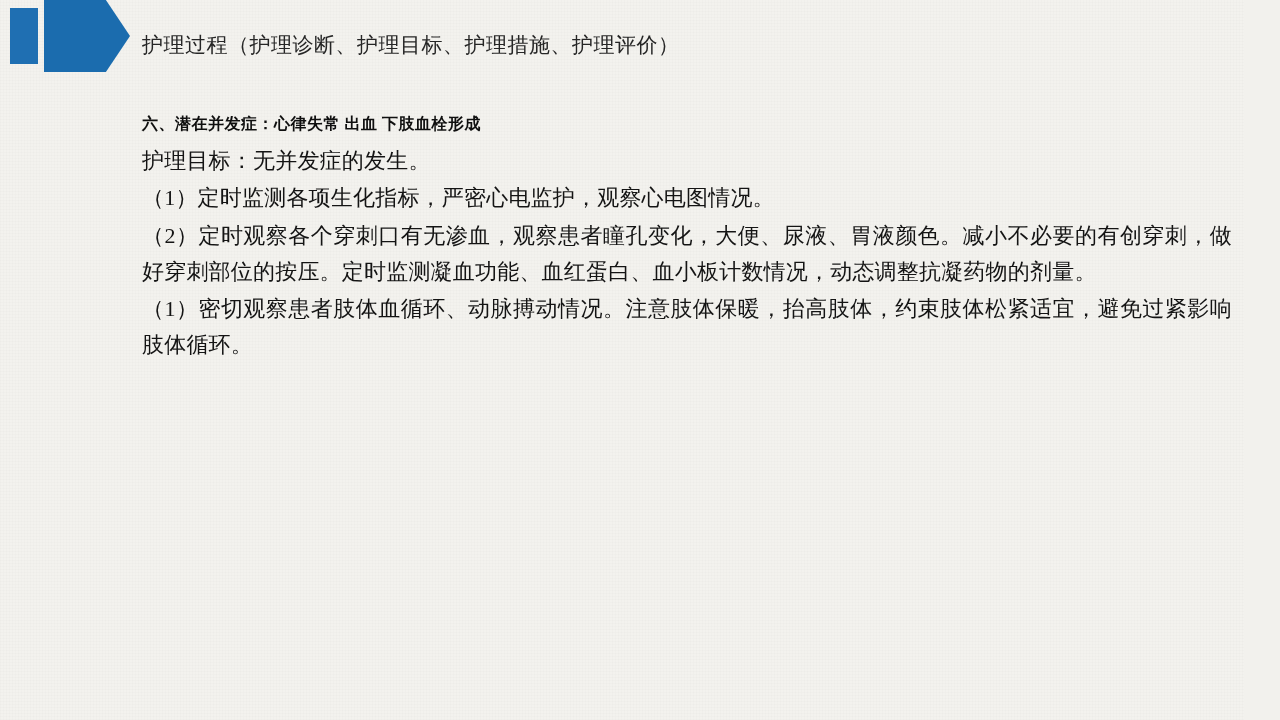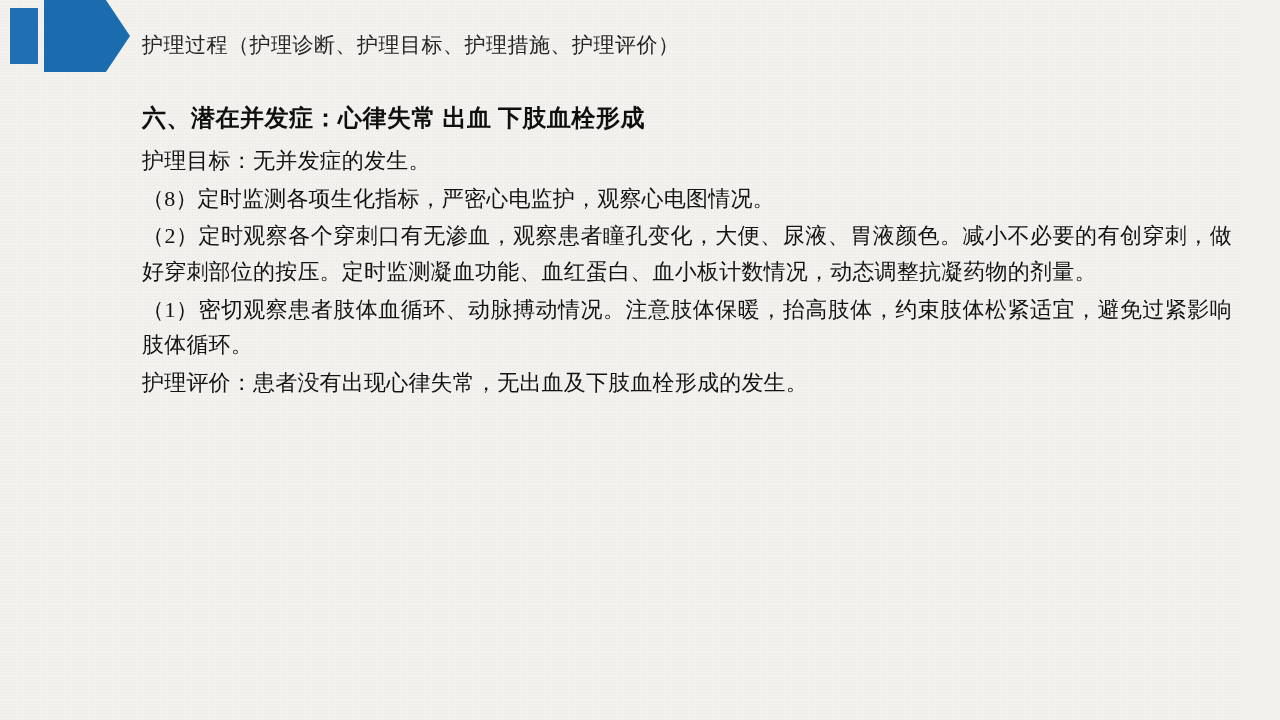--- a/index.html
+++ b/index.html
@@ -64,25 +64,26 @@
 
   .content {
     position: absolute;
     left: 142px;
     top: 100px;
     width: 1090px;
   }
 
   .heading {
     font-weight: bold;
-    font-size: 24px;
+    font-size: 16px;
     line-height: 1.55;
     letter-spacing: 0.5px;
     margin-bottom: 6px;
     color: #0f0f0f;
+    margin-top: 12px;
   }
 
   .para {
     font-size: 22px;
     line-height: 1.62;
     color: #141414;
     letter-spacing: 0.2px;
     margin-bottom: 2px;
     text-align: justify;
   }
@@ -103,24 +104,23 @@
 
   <div class="header-title">护理过程（护理诊断、护理目标、护理措施、护理评价）</div>
 
   <div class="content">
 
     <div class="heading">六、潜在并发症：心律失常  出血  下肢血栓形成</div>
 
     <div class="para">护理目标：无并发症的发生。</div>
 
 
-    <div class="para block">（8）定时监测各项生化指标，严密心电监护，观察心电图情况。</div>
+    <div class="para block">（1）定时监测各项生化指标，严密心电监护，观察心电图情况。</div>
 
     <div class="para block">（2）定时观察各个穿刺口有无渗血，观察患者瞳孔变化，大便、尿液、胃液颜色。减小不必要的有创穿刺，做好穿刺部位的按压。定时监测凝血功能、血红蛋白、血小板计数情况，动态调整抗凝药物的剂量。</div>
 
     <div class="para block">（1）密切观察患者肢体血循环、动脉搏动情况。注意肢体保暖，抬高肢体，约束肢体松紧适宜，避免过紧影响肢体循环。</div>
 
 
 
-    <div class="para">护理评价：患者没有出现心律失常，无出血及下肢血栓形成的发生。</div>
 
   </div>
 </div>
 
 </body></html>

